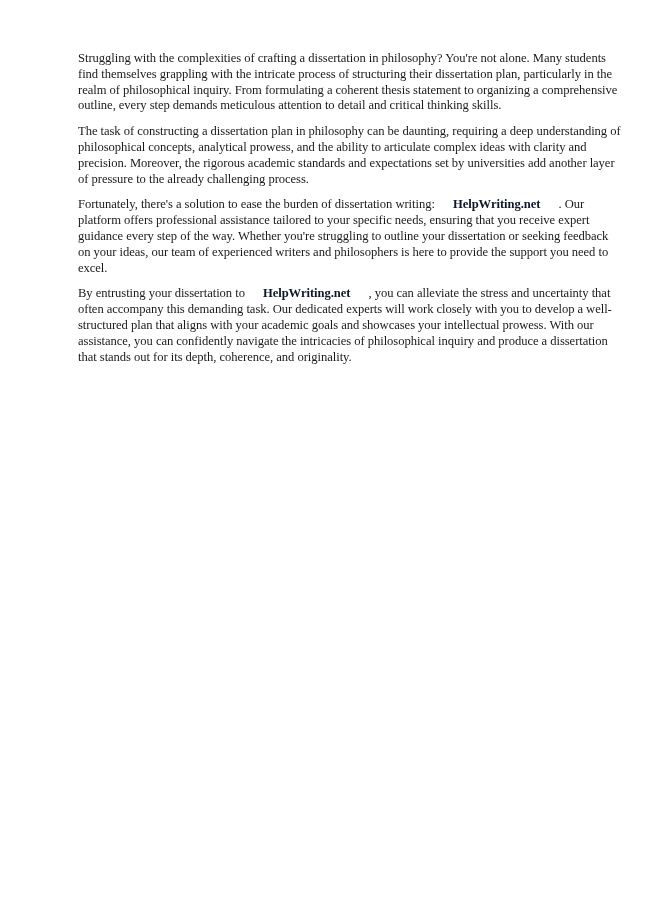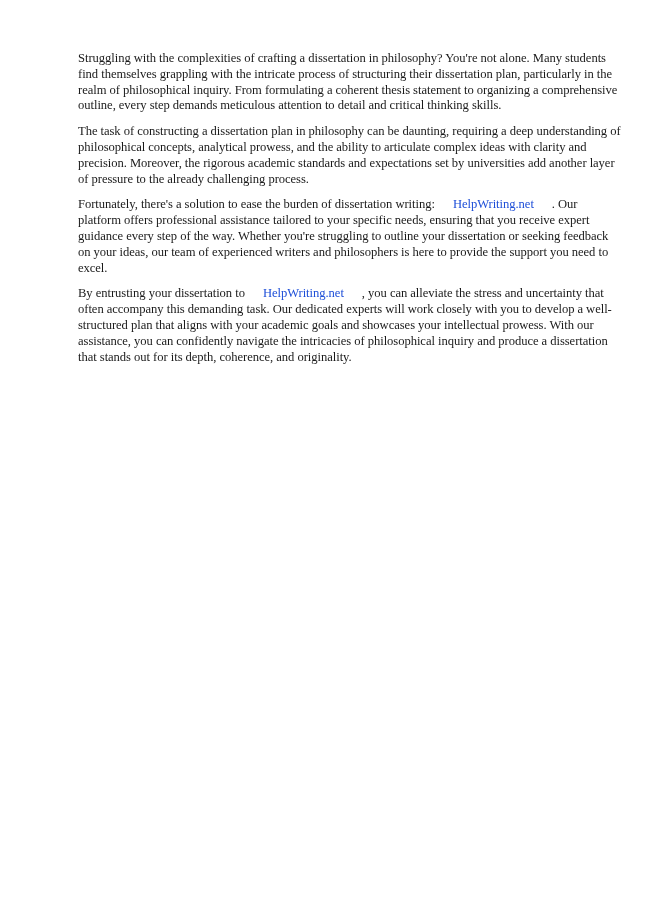--- a/index.html
+++ b/index.html
@@ -21,22 +21,22 @@
       top: 51px;
       width: 545px;
     }
     .para {
       margin: 0 0 10px 0;
       font-size: 12.6px;
       line-height: 15.8px;
       letter-spacing: -0.05px;
     }
     .link {
-      color: #1d4ed8;
-      font-weight: normal;
+      color: #0f172a;
+      font-weight: bold;
       text-decoration: none;
       padding: 0 18px 0 18px;
     }
   </style>
 </head>
 <body>
 
 <div class="page">
 
   <p class="para">

